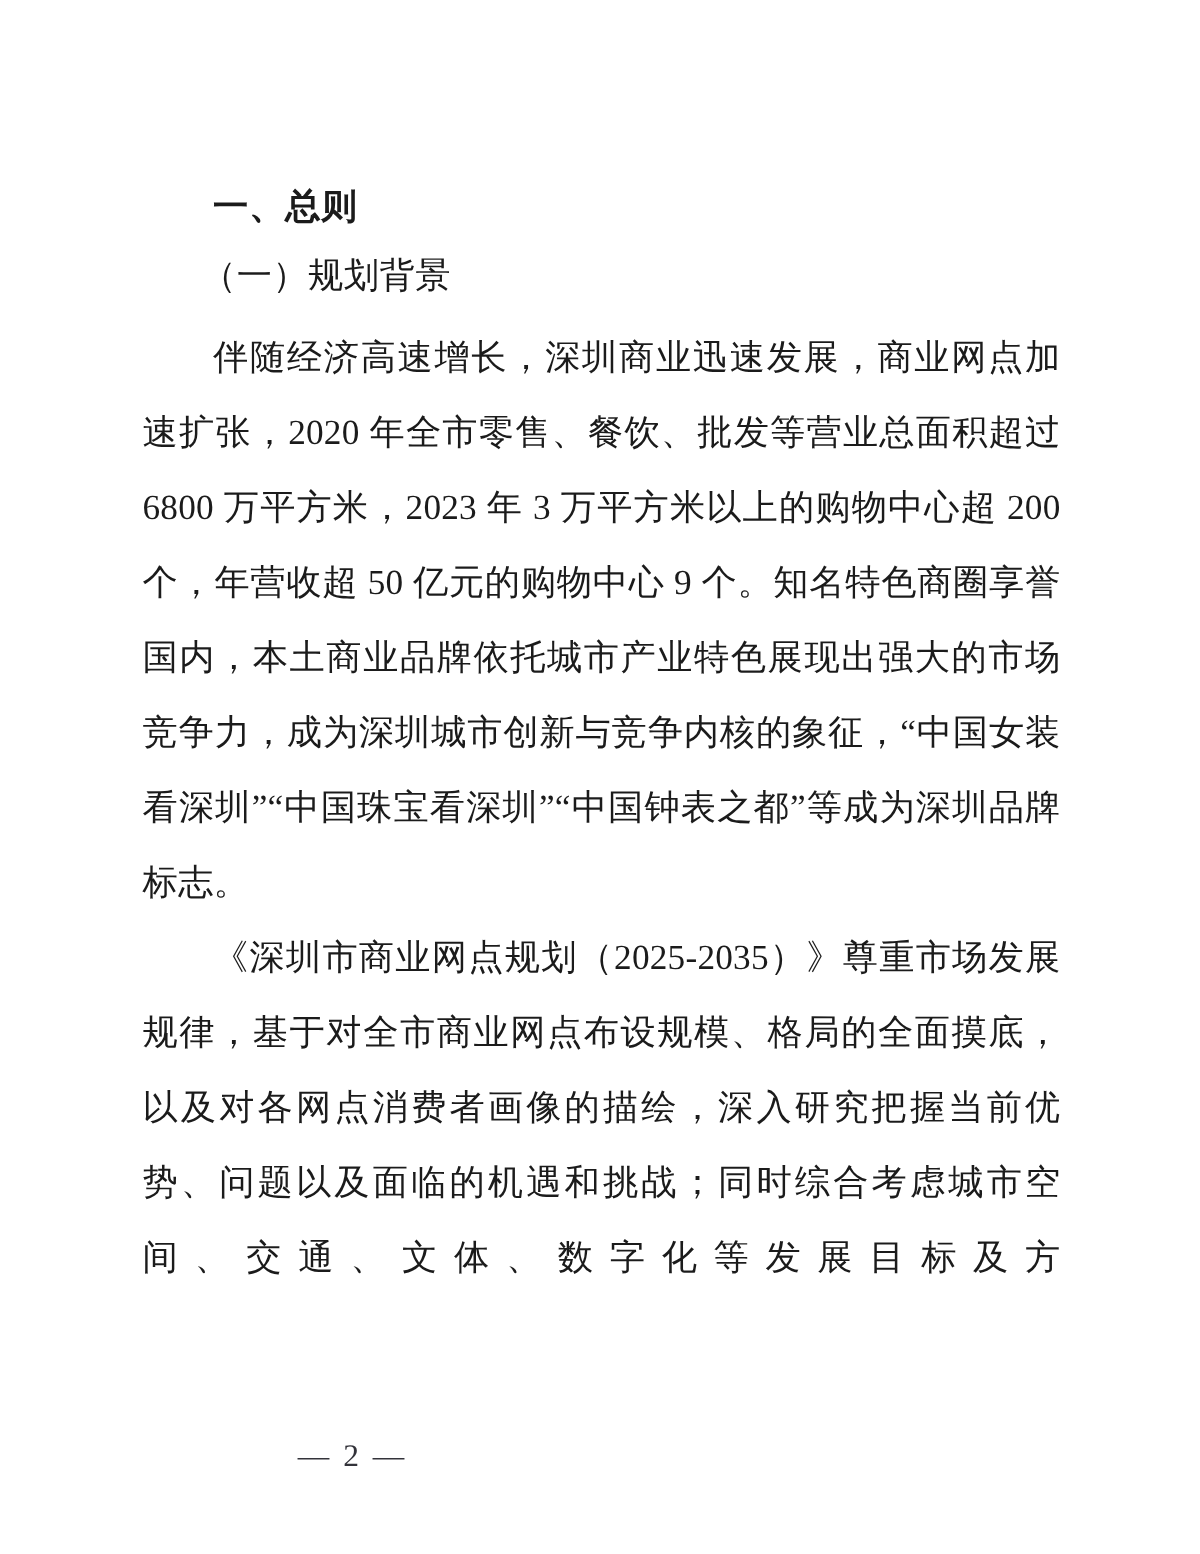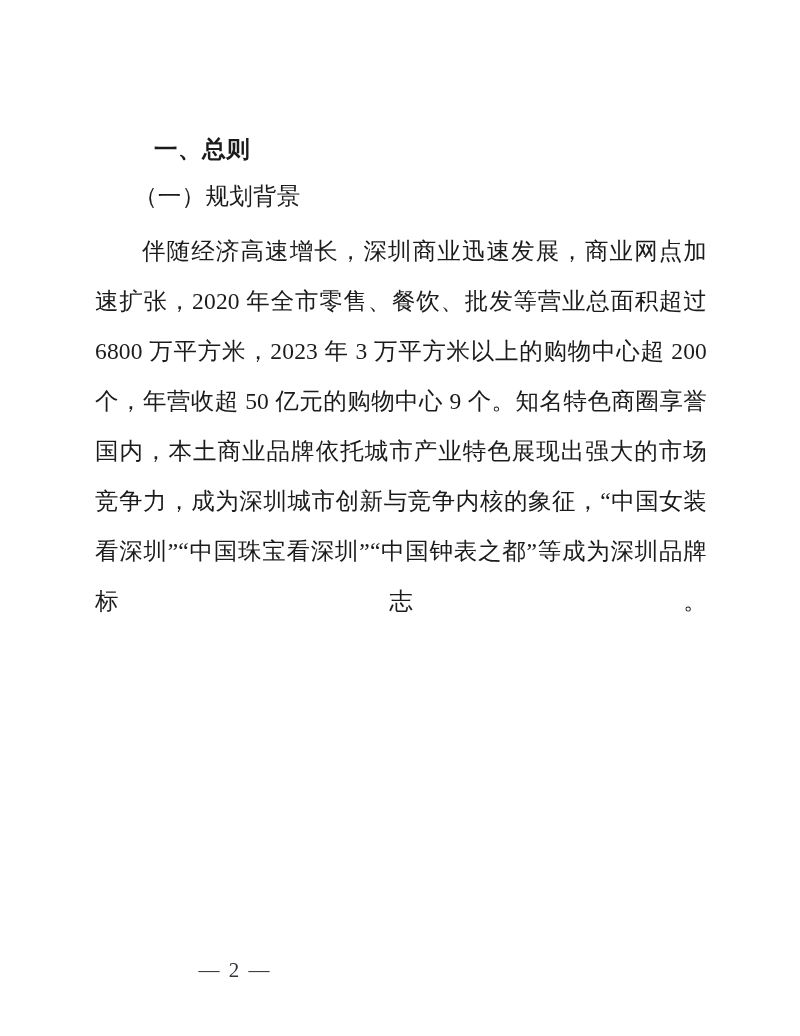--- a/index.html
+++ b/index.html
@@ -26,21 +26,21 @@
 
   
   .section-heading {
     font-family: Liberation Sans, sans-serif;
     font-weight: bold;
     font-size: 23.5px;
     line-height: 35px;
     color: #1b1b1b;
     text-indent: 2em;
     letter-spacing: 0.6px;
-    margin: 12px;
+    margin: 0;
     white-space: pre-wrap;
   }
 
   
   .sub-heading {
     font-family: "Liberation Serif", "DejaVu Serif", serif;
     font-weight: normal;
     font-size: 23.5px;
     line-height: 35px;
     color: #1b1b1b;
@@ -94,18 +94,19 @@
 
   <div class="content">
 
     <h1 class="section-heading">一、总则</h1>
 
     <h2 class="sub-heading">（一）规划背景</h2>
 
     <p class="body-para">伴随经济高速增长，深圳商业迅速发展，商业网点加速扩张，2020 年全市零售、餐饮、批发等营业总面积超过 6800 万平方米，2023 年 3 万平方米以上的购物中心超 200 个，年营收超 50 亿元的购物中心 9 个。知名特色商圈享誉国内，本土商业品牌依托城市产业特色展现出强大的市场竞争力，成为深圳城市创新与竞争内核的象征，“中国女装看深圳”“中国珠宝看深圳”“中国钟表之都”等成为深圳品牌标志。</p>
 
 
+    <p class="body-para">《深圳市商业网点规划（2025-2035）》尊重市场发展规律，基于对全市商业网点布设规模、格局的全面摸底，以及对各网点消费者画像的描绘，深入研究把握当前优势、问题以及面临的机遇和挑战；同时综合考虑城市空间、交通、文体、数字化等发展目标及方</p>
 
   </div>
 
   <div class="page-footer">— 2 —</div>
 
 </div>
 
 </body></html>

